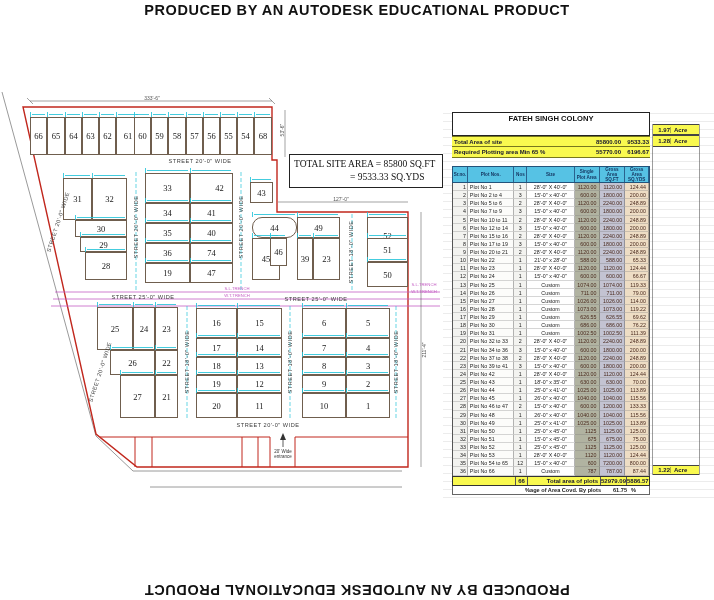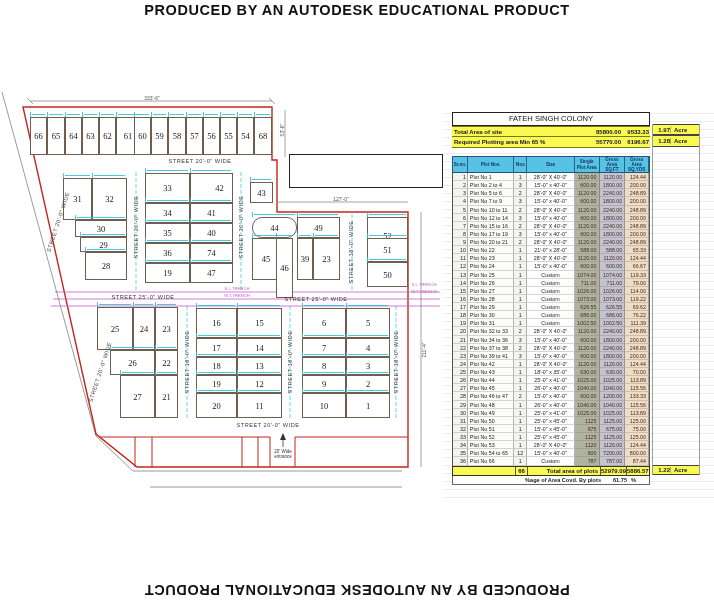--- a/index.html
+++ b/index.html
@@ -33,22 +33,22 @@
   #site-note{position:absolute;left:289px;top:154px;width:154px;height:34px;border:1px solid #222;
              background:#fff;box-sizing:border-box;padding:3px 4px;color:#111;
              font-family:"Liberation Serif",serif;font-size:9.5px;line-height:13px}
   #site-note .l2{padding-left:56px}
 
   
   #panel{position:absolute;left:443px;top:106px;width:271px;height:392px;
          background:repeating-linear-gradient(to bottom,#fff 0 7.2px,#ececec 7.2px 8px)}
 
   #colony-table{position:absolute;left:9px;top:6px;width:198px}
-  .t-title{height:14px;line-height:12px;border:1px solid #222;background:#fff;box-sizing:border-box;
-           font-size:7.6px;font-weight:normal;text-align:center;color:#111}
+  .t-title{height:24px;line-height:12px;border:1px solid #222;background:#fff;box-sizing:border-box;
+           font-size:7.6px;font-weight:bold;text-align:center;color:#111}
   .t-sum{display:flex;height:11px;line-height:11px;background:#f9f94f;font-size:6px;font-weight:bold;
          color:#15152e;border-bottom:1px solid #77771d;box-sizing:border-box}
   .t-sum .lbl{flex:1;padding-left:2px;overflow:hidden;white-space:nowrap}
   .t-sum .v1{width:50px;text-align:right;padding-right:2px}
   .t-sum .v2{width:26px;text-align:right;padding-right:1px}
   .t-gap{height:8px}
   .t-head{display:flex;height:17px;background:#56c2e4;border:1px solid #23537a;box-sizing:border-box}
   .t-head span{display:flex;align-items:center;justify-content:center;text-align:center;
                font-size:4.6px;line-height:5.2px;font-weight:bold;color:#14335e;
                border-right:1px solid #2a628e;box-sizing:border-box;padding:0 1px}
@@ -236,21 +236,21 @@
     </div>
     <div class="plot" style="left: 297px; top: 217px; width: 43px; height: 21px;">
       <span>49</span>
     </div>
     <div class="plot" style="left: 367px; top: 217px; width: 41px; height: 38px;">
       <span>52</span>
     </div>
     <div class="plot" style="left: 252px; top: 238px; width: 28px; height: 42px;">
       <span>45</span>
     </div>
-    <div class="plot" style="left: 276px; top: 238px; width: 17px; height: 60px;">
+    <div class="plot" style="left: 270px; top: 238px; width: 17px; height: 28px;">
       <span>46</span>
     </div>
     <div class="plot" style="left: 297px; top: 238px; width: 16px; height: 42px;">
       <span>39</span>
     </div>
     <div class="plot" style="left: 313px; top: 238px; width: 27px; height: 42px;">
       <span>23</span>
     </div>
     <div class="plot" style="left: 367px; top: 238px; width: 41px; height: 24px;">
       <span>51</span>
@@ -357,20 +357,22 @@
     <div class="dim-label" style="left: 424px; top: 350px; transform: translate(-50%, -50%) rotate(-90deg);">211'-4"</div>
     <div class="trench-label" style="left: 237px; top: 288px; transform: translate(-50%, -50%) rotate(0deg);">S.L.TRENCH</div>
     <div class="trench-label" style="left: 237px; top: 295px; transform: translate(-50%, -50%) rotate(0deg);">W.T.TRENCH</div>
     <div class="trench-label" style="left: 424px; top: 284px; transform: translate(-50%, -50%) rotate(0deg);">S.L.TRENCH</div>
     <div class="trench-label" style="left: 424px; top: 291px; transform: translate(-50%, -50%) rotate(0deg);">W.T.TRENCH</div>
   </div>
 
 <div id="entrance-label">20' Wide entrance</div>
 
 <div id="site-note">
+  <div class="l1">TOTAL SITE AREA = 85800 SQ.FT</div>
+  <div class="l2">= 9533.33 SQ.YDS</div>
 </div>
 
 <div id="panel">
   <div id="colony-table">
     <div class="t-title">FATEH SINGH COLONY</div>
 
     <div class="t-sum" style="border-top:1px solid #77771d">
       <span class="lbl">Total Area of site</span>
       <span class="v1">85800.00</span>
       <span class="v2">9533.33</span>

